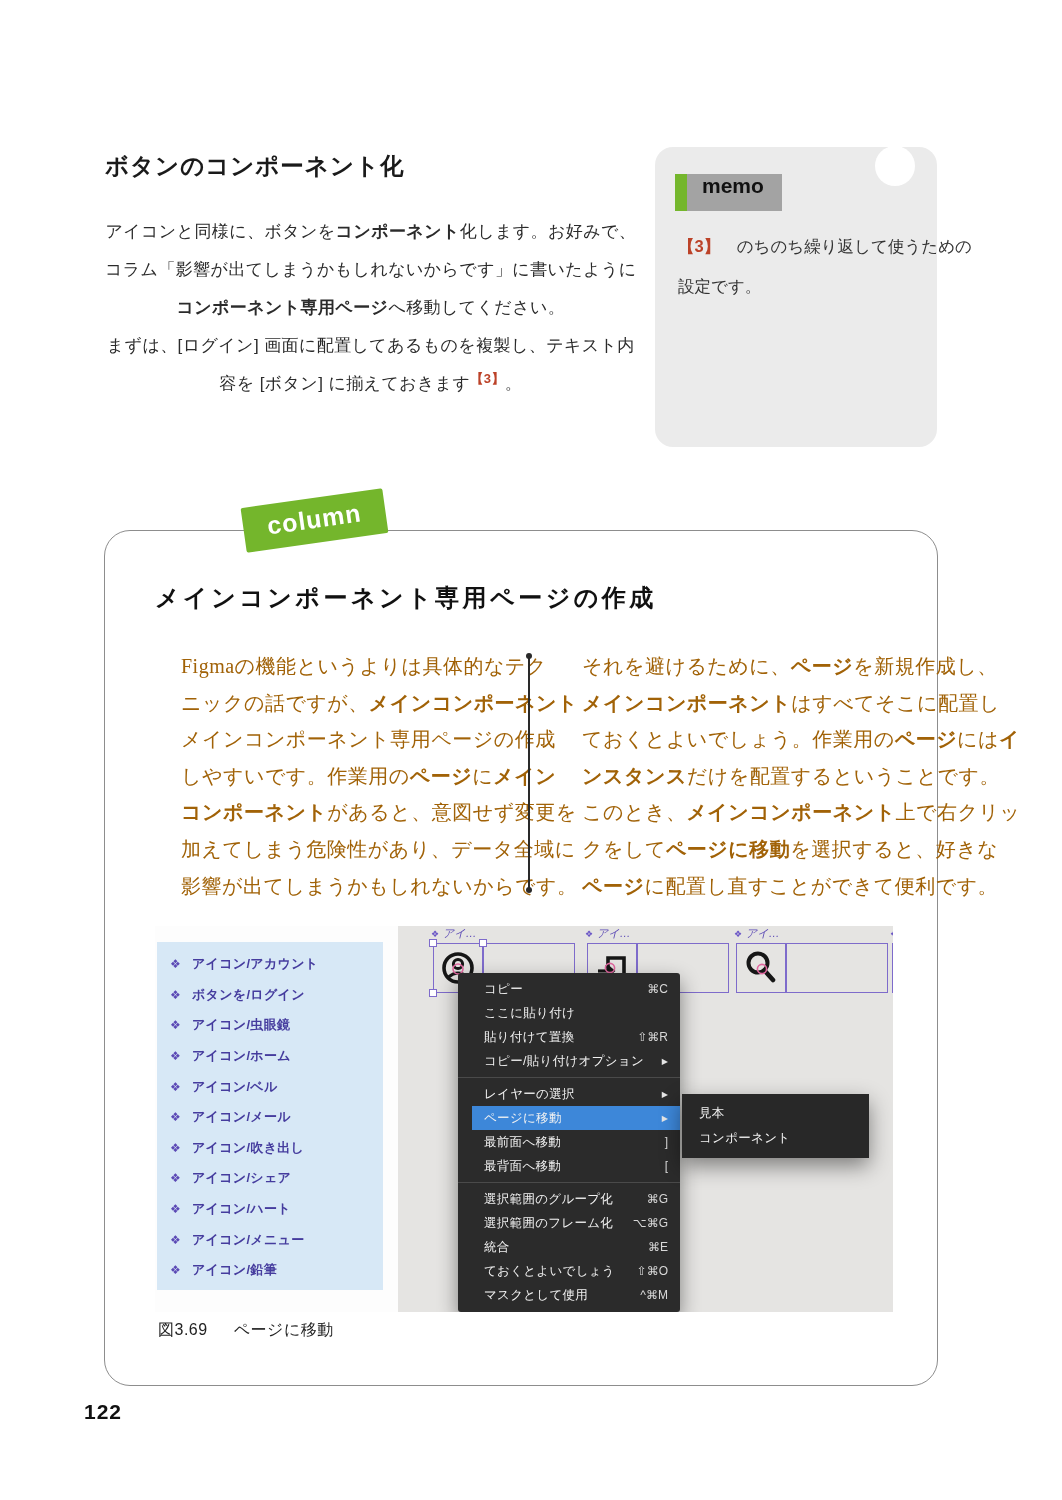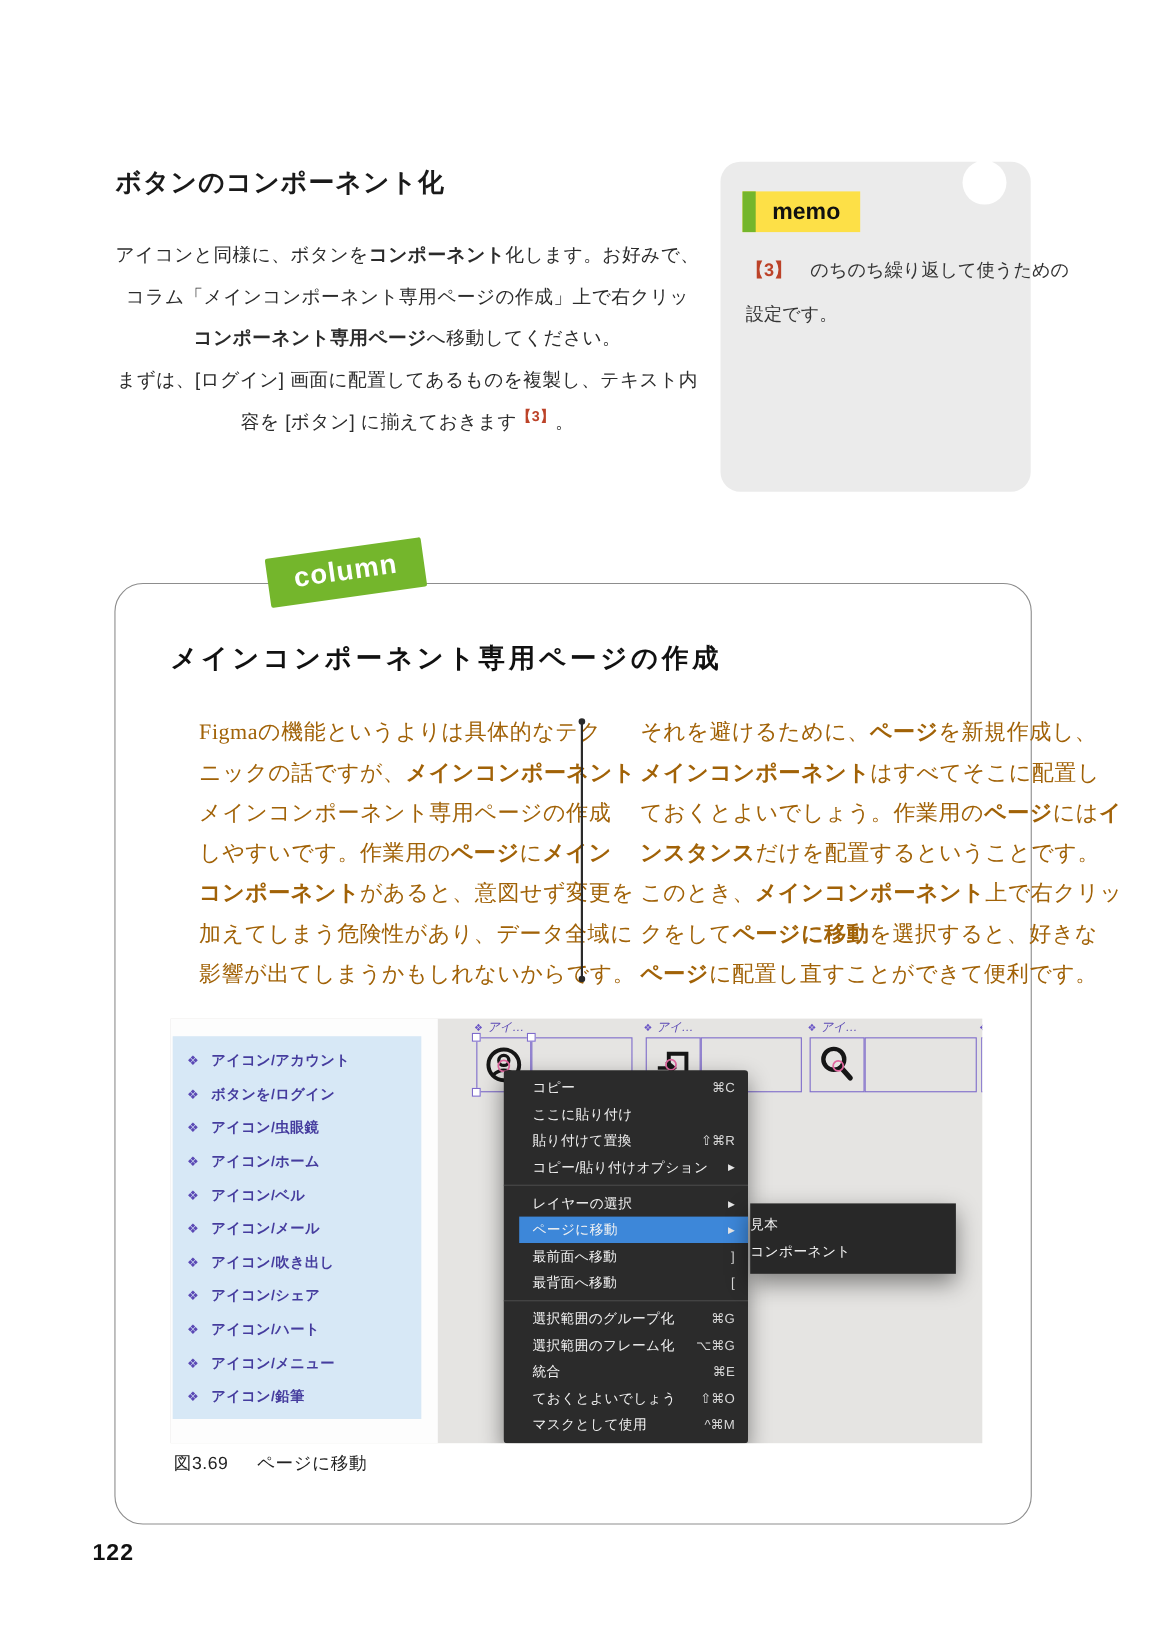--- a/index.html
+++ b/index.html
@@ -16,21 +16,21 @@
   .intro-lines { left:105px; top:213px; font-size:17px; color:#2b2b2b;text-align:center; }
   .intro-lines .tline { line-height:38px; white-space:nowrap; letter-spacing:0.4px; }
   .b { font-weight:bold; font-family:"Liberation Sans", sans-serif; }
   .r { color:var(--red); }
   .sup { font-size:13px; position:relative; top:-6px; font-weight:bold; }
 
   
   .memo-box { left:655px; top:147px; width:282px; height:300px; background:#ebebeb; border-radius:18px; }
   .memo-hole { left:875px; top:146px; width:40px; height:40px; background:#ffffff; border-radius:50%; }
   .memo-stem { left:888px; top:136px; width:14px; height:32px; background:#ffffff; }
-  .memo-chip { left:675px; top:174px; height:37px; background:#fde047; display:flex; align-items:center; }
+  .memo-chip { left:675px; top:174px; height:37px; background:#a3a3a3; display:flex; }
   .memo-chip .bar { width:12px; height:37px; background:var(--green); }
   .memo-chip .memo-word { font-size:21px; font-weight:bold; color:#111; padding:0 18px 0 15px; }
   .memo-lines { left:678px; top:226px; font-size:16.5px; color:#333; }
   .memo-lines .tline { line-height:40px; white-space:nowrap; }
   .memo-lines .r { font-weight:bold; }
 
   
   .col-box { left:104px; top:530px; width:834px; height:856px; border:1.3px solid #8d8d8d; border-radius:26px; background:#fff; }
   .col-tag { left:243px; top:498px; background:var(--green); color:#fff; font-size:25px; font-weight:bold;
              padding:7px 24px 9px 24px; transform:rotate(-8deg); letter-spacing:1px; border-radius:2px; }
@@ -65,32 +65,32 @@
               border-radius:3px; padding-top:4px; z-index:10; box-shadow:0 8px 20px rgba(0,0,0,0.45); }
   .menu-item { height:24px; display:flex; align-items:center; justify-content:space-between; padding:0 12px;margin-left:14px; }
   .menu-item .mi-label { font-size:12.5px; color:#f2f2f2; letter-spacing:0.3px; white-space:nowrap; }
   .menu-item .mi-right { font-size:12px; color:#d8d8d8; white-space:nowrap; }
   .menu-item .mi-right.arrow { font-size:8px; color:#e5e5e5; }
   .menu-item.hl { background:var(--hl-blue); }
   .menu-sep { height:1px; background:#4a4a4a; margin:4px 0; }
 
   .sub-menu { position:absolute; left:527px; top:168px; width:187px; height:64px; background:#282828;
               padding-top:7px; z-index:11; box-shadow:0 8px 20px rgba(0,0,0,0.45); }
-  .sub-item { height:25px; display:flex; align-items:center; padding-left:0; font-size:12.5px; color:#f2f2f2; letter-spacing:0.3px; }
+  .sub-item { height:25px; display:flex; align-items:center; padding-left:17px; font-size:12.5px; color:#f2f2f2; letter-spacing:0.3px; }
 
   
   .page-num { left:84px; top:1400px; font-size:21px; font-weight:bold; letter-spacing:1px; color:#111; }
 </style>
 </head>
 <body style="--green: #74b62c; --red: #bc4228; --hl-blue: #3d87d9; --panel-blue: #d7e8f6; --comp-purple: #453c9e; --frame-purple: #7e6bcb; --menu-bg: #2b2b2b;">
 
 <h1 class="abs heading">ボタンのコンポーネント化</h1>
 <div class="abs intro-lines">
     <div class="tline"><span>アイコンと同様に、ボタンを</span><span class="b">コンポーネント</span><span>化します。お好みで、</span></div>
-    <div class="tline"><span>コラム「メインコンポーネント専用ページの作成」上で右クリッ</span></div>
+    <div class="tline"><span>コラム「影響が出てしまうかもしれないからです」に書いたように</span></div>
     <div class="tline"><span class="b">コンポーネント専用ページ</span><span>へ移動してください。</span></div>
     <div class="tline"><span>まずは、[ログイン] 画面に配置してあるものを複製し、テキスト内</span></div>
     <div class="tline"><span>容を [ボタン] に揃えておきます</span><span class="r sup">【3】</span><span>。</span></div>
   </div>
 
 <div class="abs memo-box"></div>
 <div class="abs memo-stem"></div>
 <div class="abs memo-hole"></div>
 <div class="abs memo-chip">
   <span class="bar"></span>

